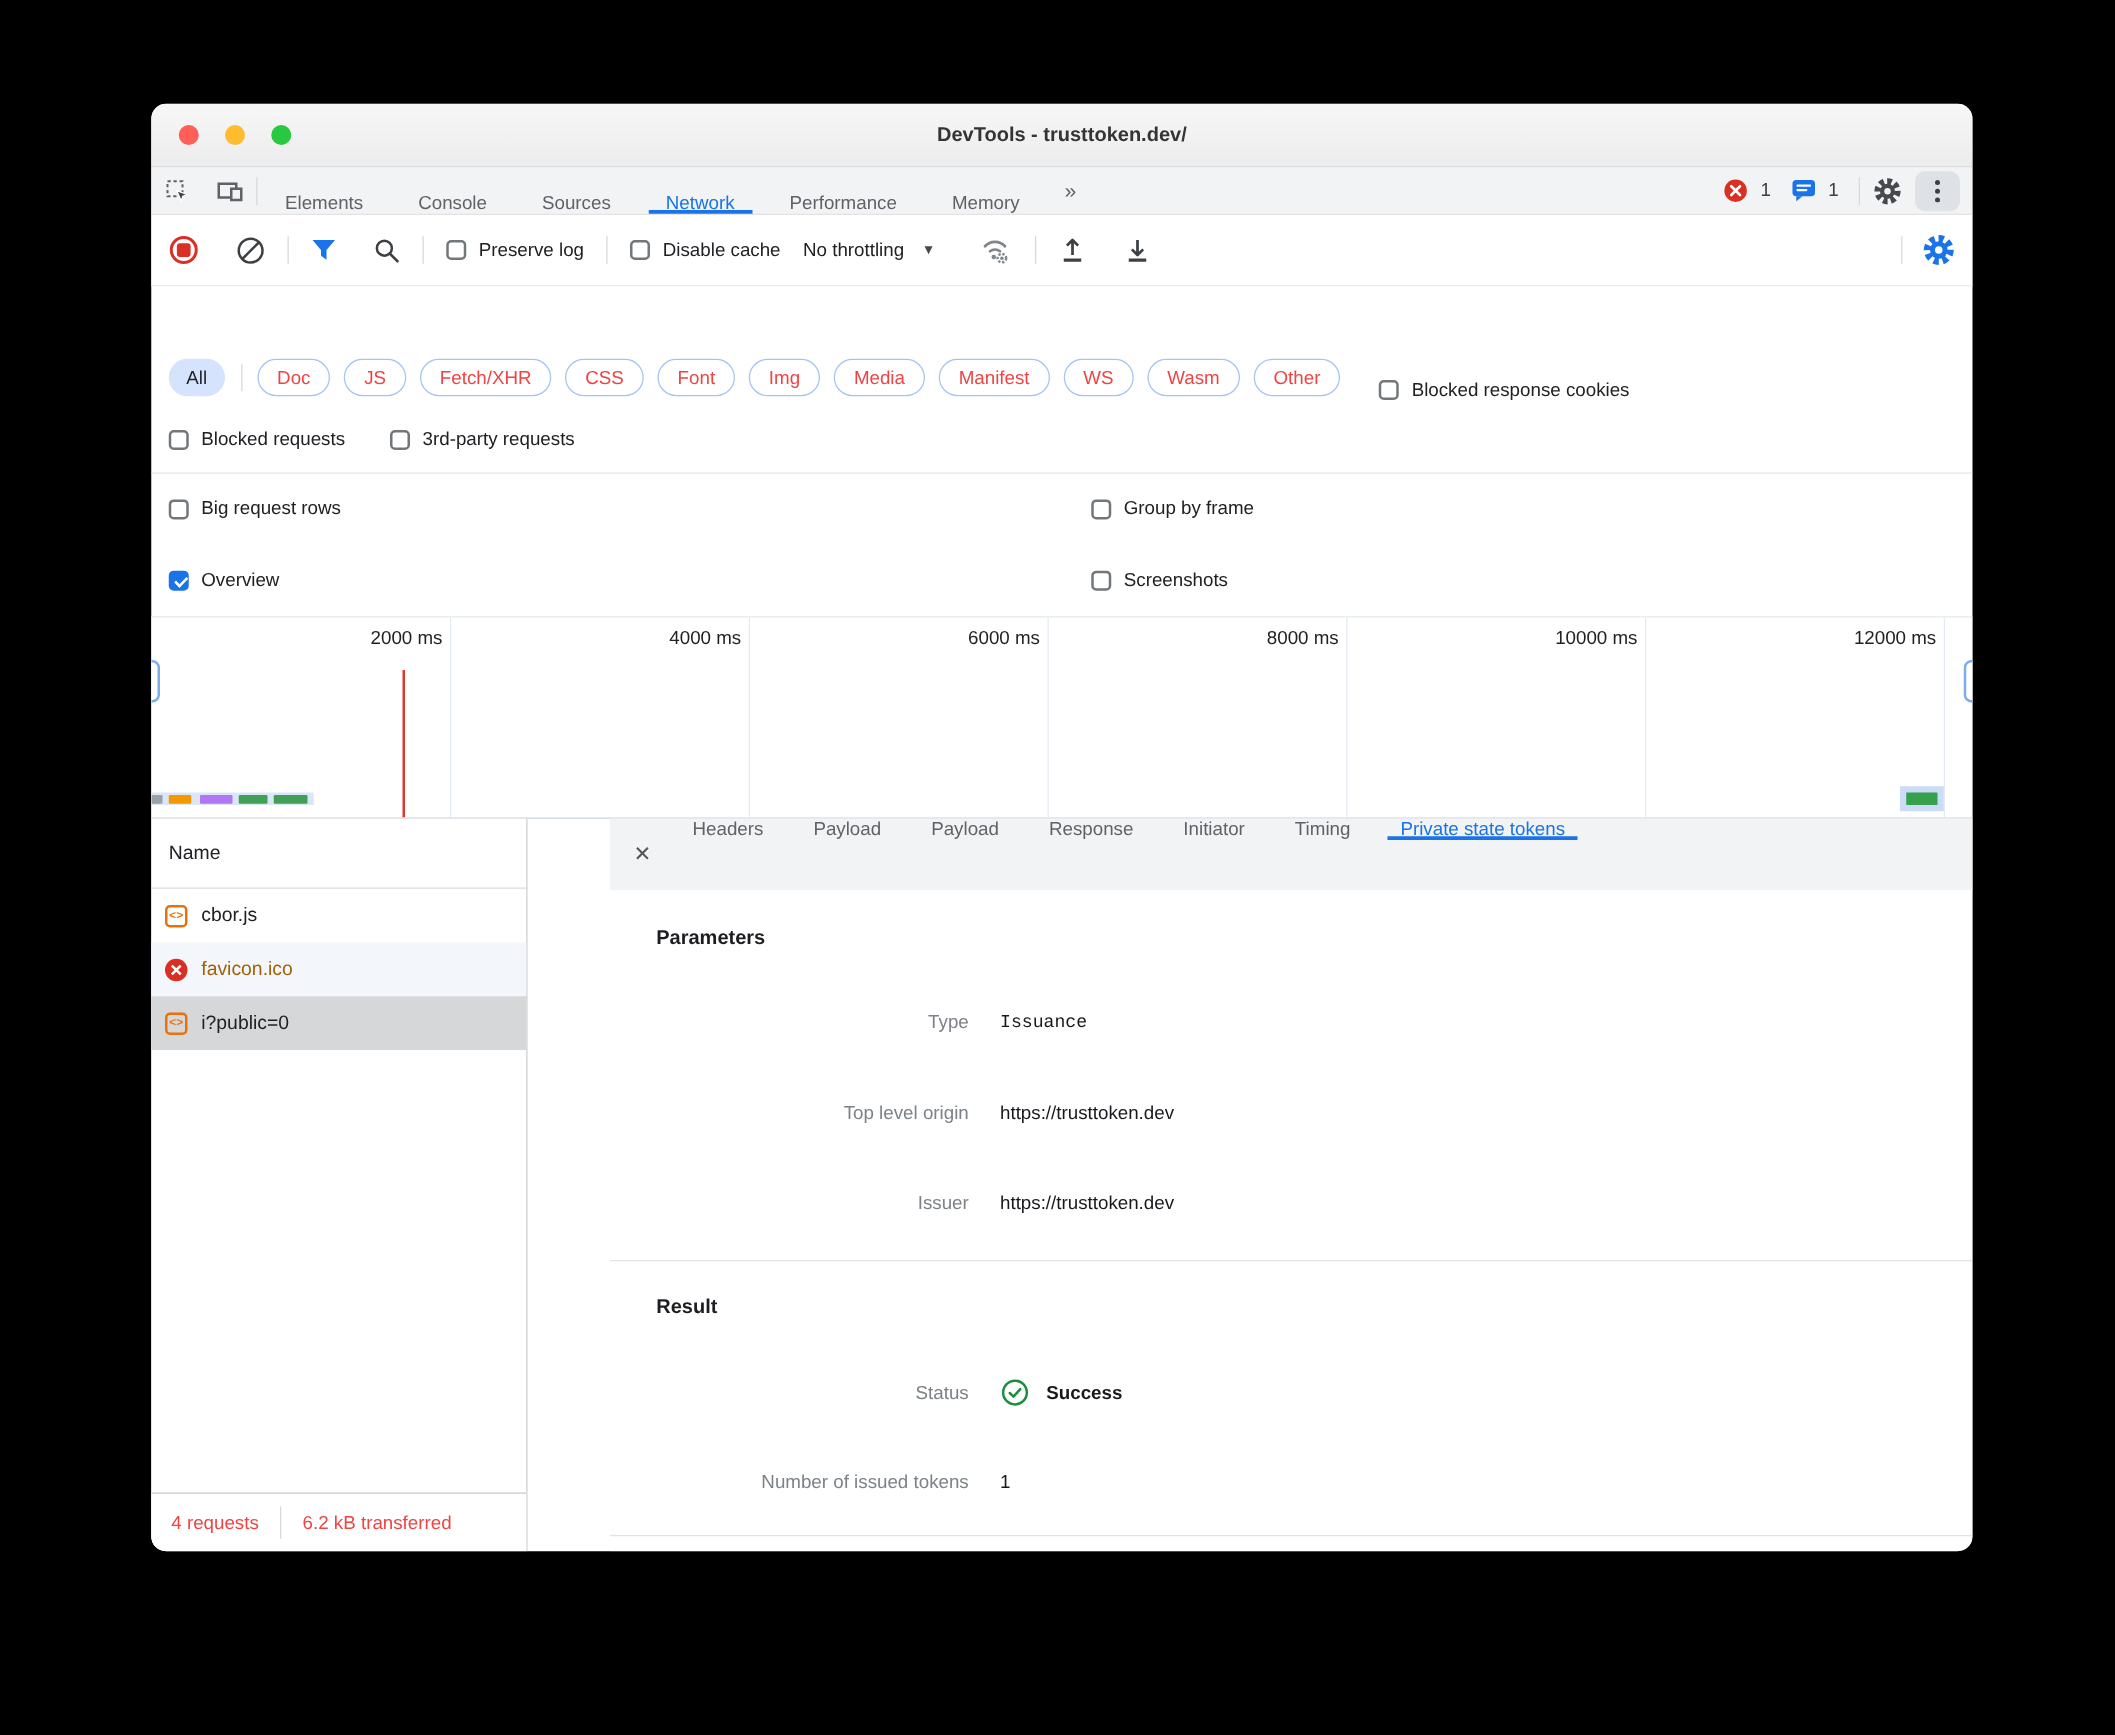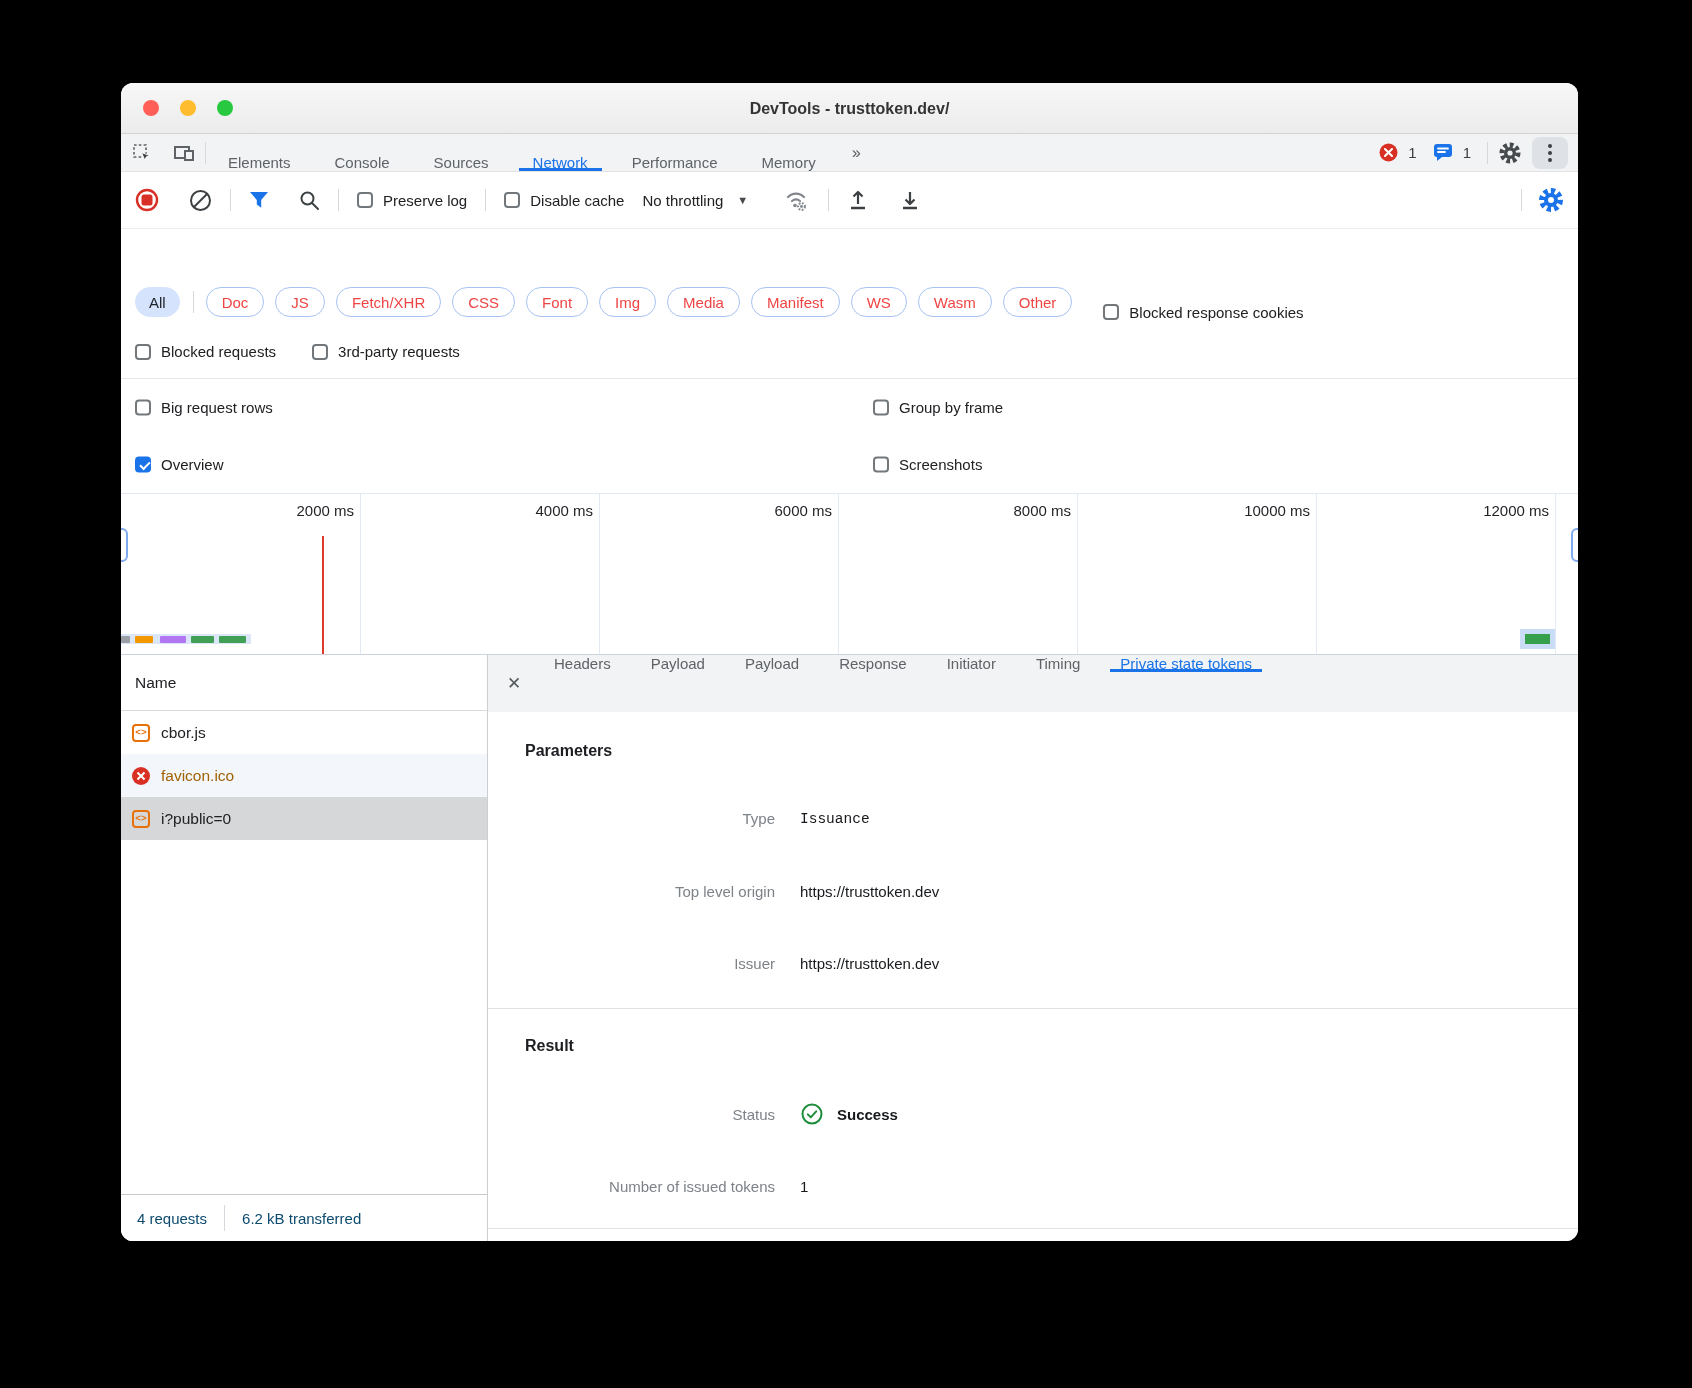--- a/index.html
+++ b/index.html
@@ -64,36 +64,36 @@
   .t-col { position:absolute; top:0; bottom:0; width:1px; background:#e3eaf4; }
   .t-label { position:absolute; top:8px; font-size:15px; color:#1f2125; transform:translateX(-100%); white-space:nowrap; }
   .t-strip { position:absolute; top:140px; left:0; height:10px; background:#dbe7f9; }
   .seg { position:absolute; height:7px; border-radius:1px; }
   .t-redline { position:absolute; width:2px; background:#dd3a2e; }
   .t-greenhalo { position:absolute; background:#cadcf6; }
   .t-greenbar { position:absolute; background:#37a04c; }
   .t-handle { position:absolute; top:34px; width:13px; height:34px; background:#fff;
     border:2px solid #7fabef; border-radius:6px; }
   
-  .left-pane { position:absolute; left:0; top:572px; width:367px; bottom:0; border-right:1px solid #cdced0; background:#fff; }
+  .left-pane { position:absolute; left:0; top:572px; width:301px; bottom:0; border-right:1px solid #cdced0; background:#fff; }
   .tbl-header { height:56px; border-bottom:1px solid #d8dbdf; display:flex; align-items:center; padding-left:14px; font-size:15.5px; }
   .req-row { height:43px; display:flex; align-items:center; gap:11px; padding-left:11px; font-size:15.5px; }
   .req-row.tint { background:#f3f6fa; }
   .req-row.selected { background:#d5d7d9; }
   .req-row.error-text { color:#a16207; }
   .doc-icon { width:18px; height:18px; border-radius:4px; background:#1a73e8; position:relative; flex:0 0 auto; }
   .doc-icon::before { content:""; position:absolute; left:4px; right:4px; top:4.5px; height:2px; background:#fff;
     box-shadow:0 3.5px 0 #fff, 0 7px 0 #fff; }
   .script-icon { width:18px; height:18px; border-radius:4px; border:2px solid #e8710a; color:#e8710a;
     font:bold 9.5px "Liberation Mono", monospace; display:flex; align-items:center; justify-content:center; flex:0 0 auto; }
   .erricon { width:18px; height:18px; border-radius:50%; background:#d93025; position:relative; flex:0 0 auto; }
   .erricon::before, .erricon::after { content:""; position:absolute; left:8px; top:4px; width:2px; height:10px; background:#fff; }
   .erricon::before { transform:rotate(45deg); } .erricon::after { transform:rotate(-45deg); }
   .status-bar { position:absolute; left:0; bottom:0; width:100%; height:47px; border-top:1px solid #c9c9c9;
-    display:flex; align-items:center; padding-left:16px; color:#0c4a6e; background:#fff; }
+    display:flex; align-items:center; padding-left:16px; color:#ef4444; background:#fff; }
   .status-bar .vdiv { margin:0 17px; height:26px; }
   
   .right-pane { position:absolute; left:367px; top:572px; right:0; bottom:0; background:#fff; }
   .dtabs { height:57px; background:#f1f3f4; display:flex; align-items:stretch; }
   .dtab-close { width:52px; display:flex; align-items:center; justify-content:center; color:#55595e; font-size:17px; }
   .dtab { padding:0 14px; display:flex; align-items:center; color:#5f6368; position:relative; white-space:nowrap; }
   .dtab.selected { color:#1a73e8; }
   .dtab.selected::after { content:""; position:absolute; left:4px; right:4px; bottom:0; height:3px; background:#1a73e8; }
   .dcontent { position:absolute; left:0; top:57px; right:0; bottom:0; overflow:hidden; }
   .sec-title { position:absolute; left:37px; font-weight:700; font-size:16px; color:#1c1e21; transform:translateY(-50%); }

